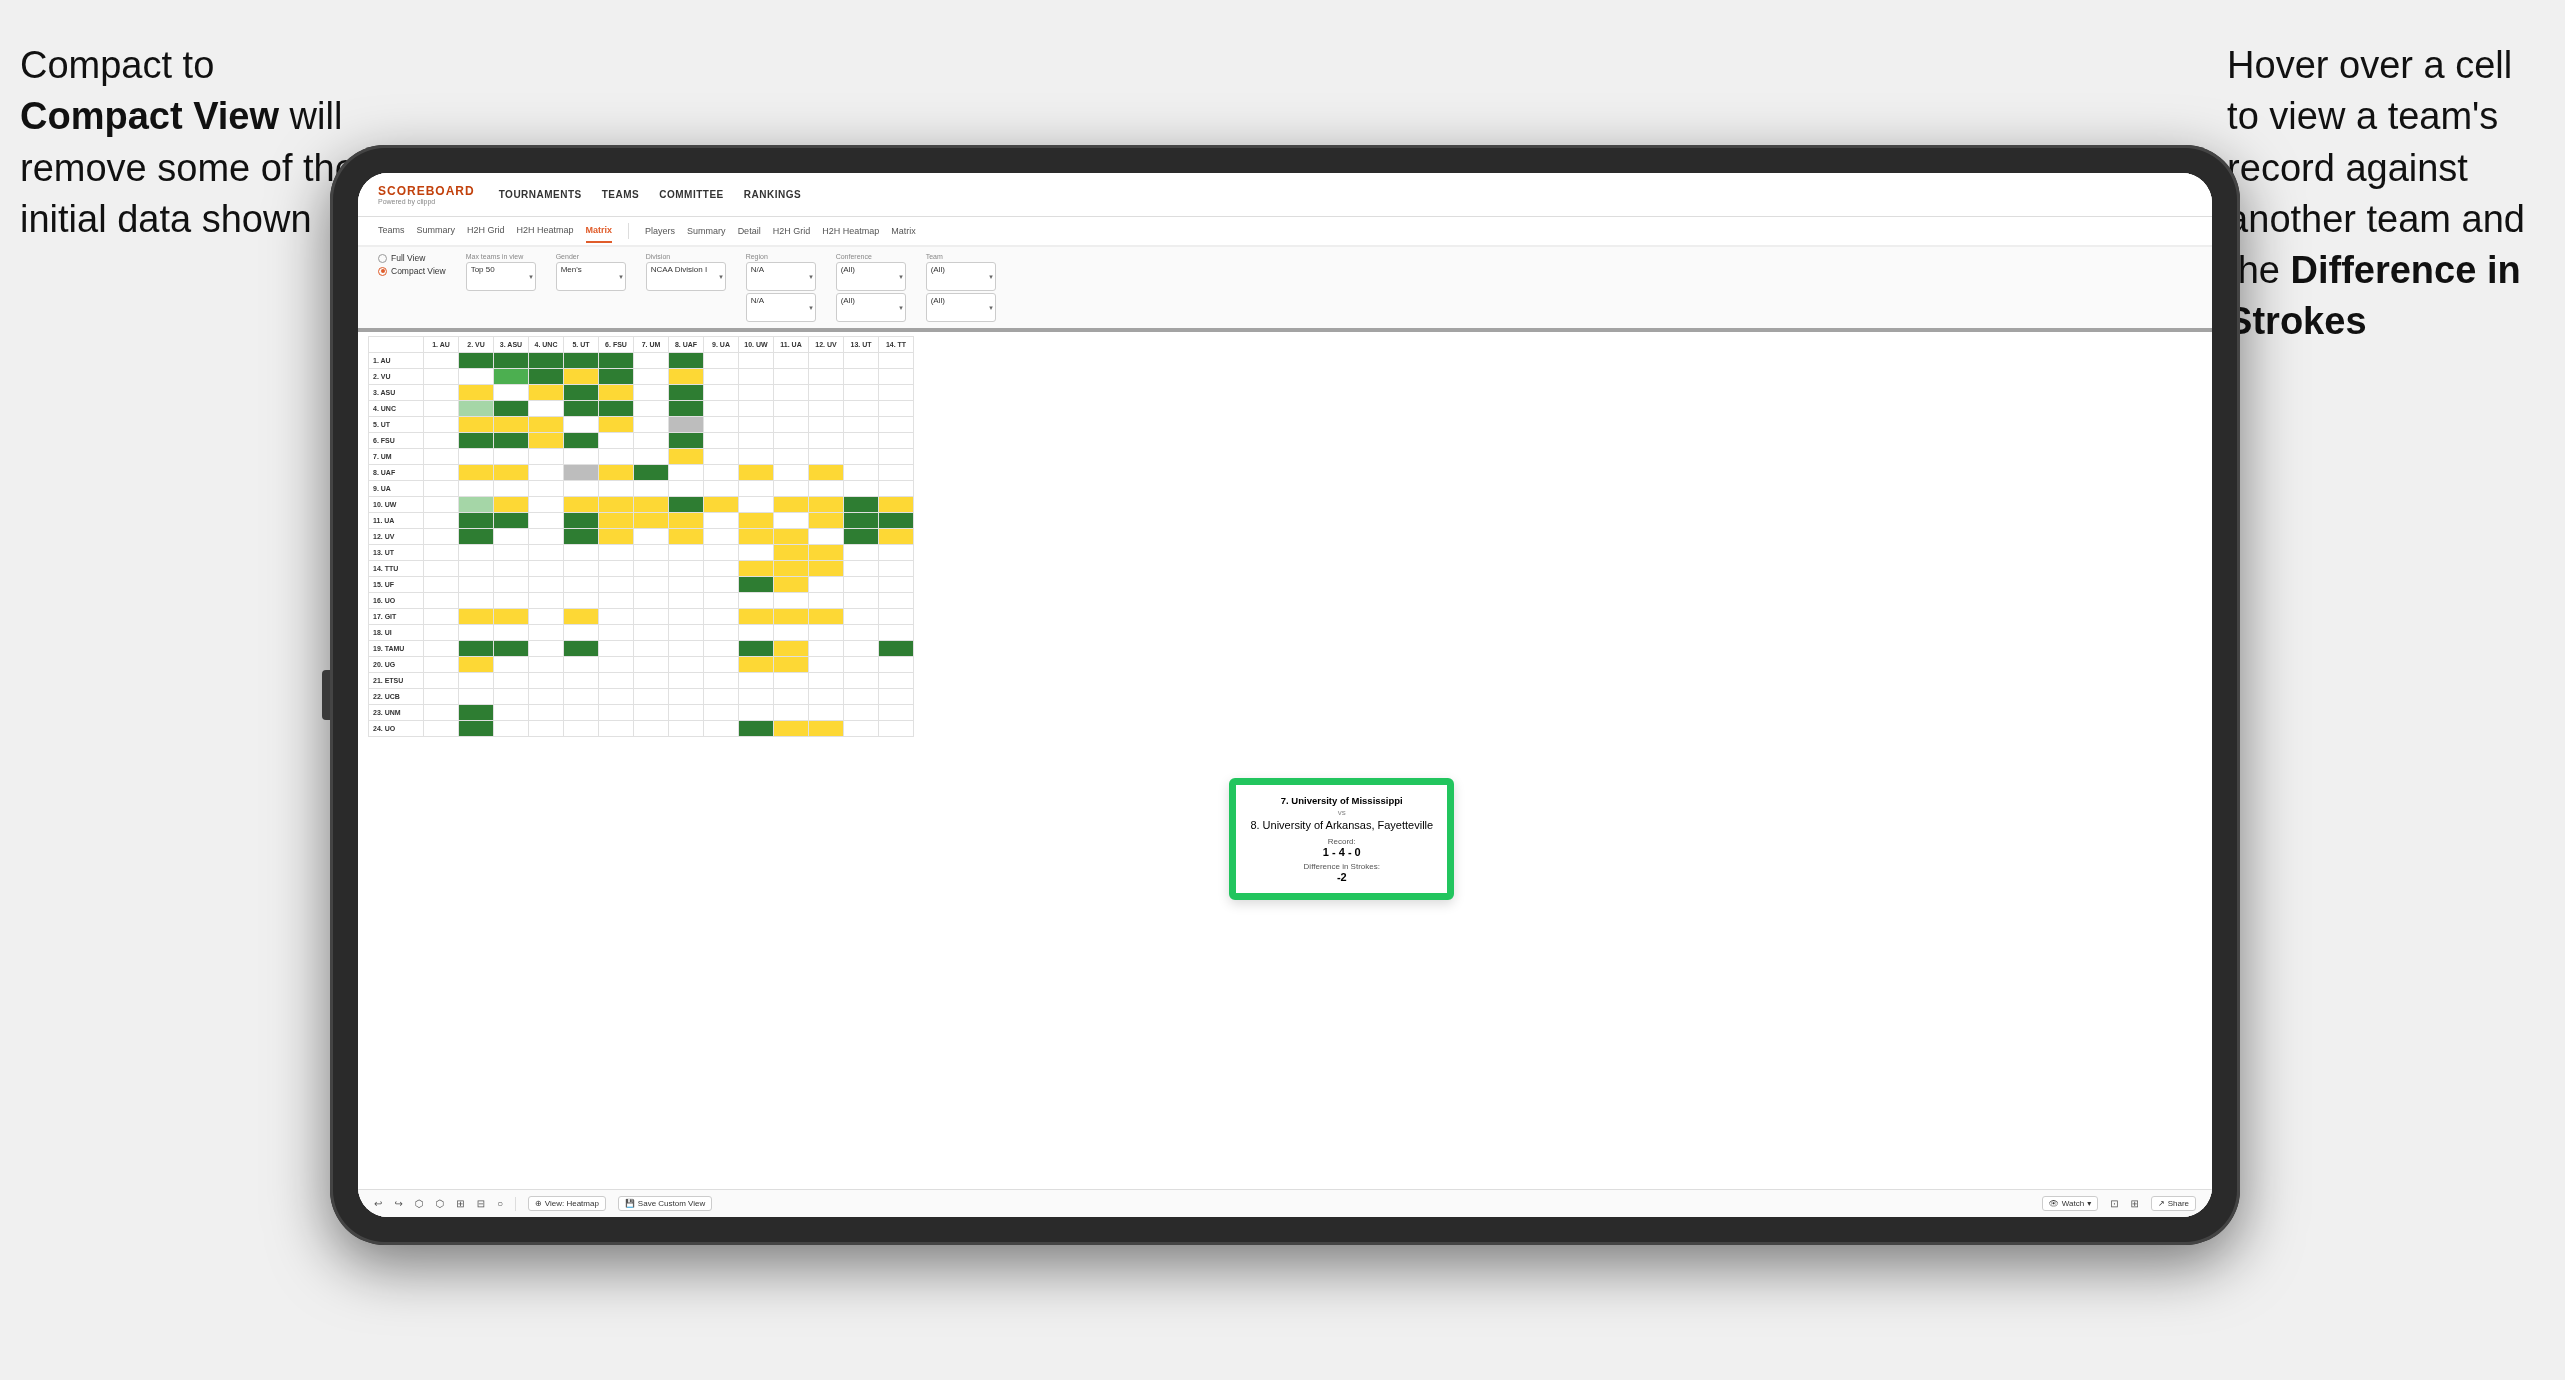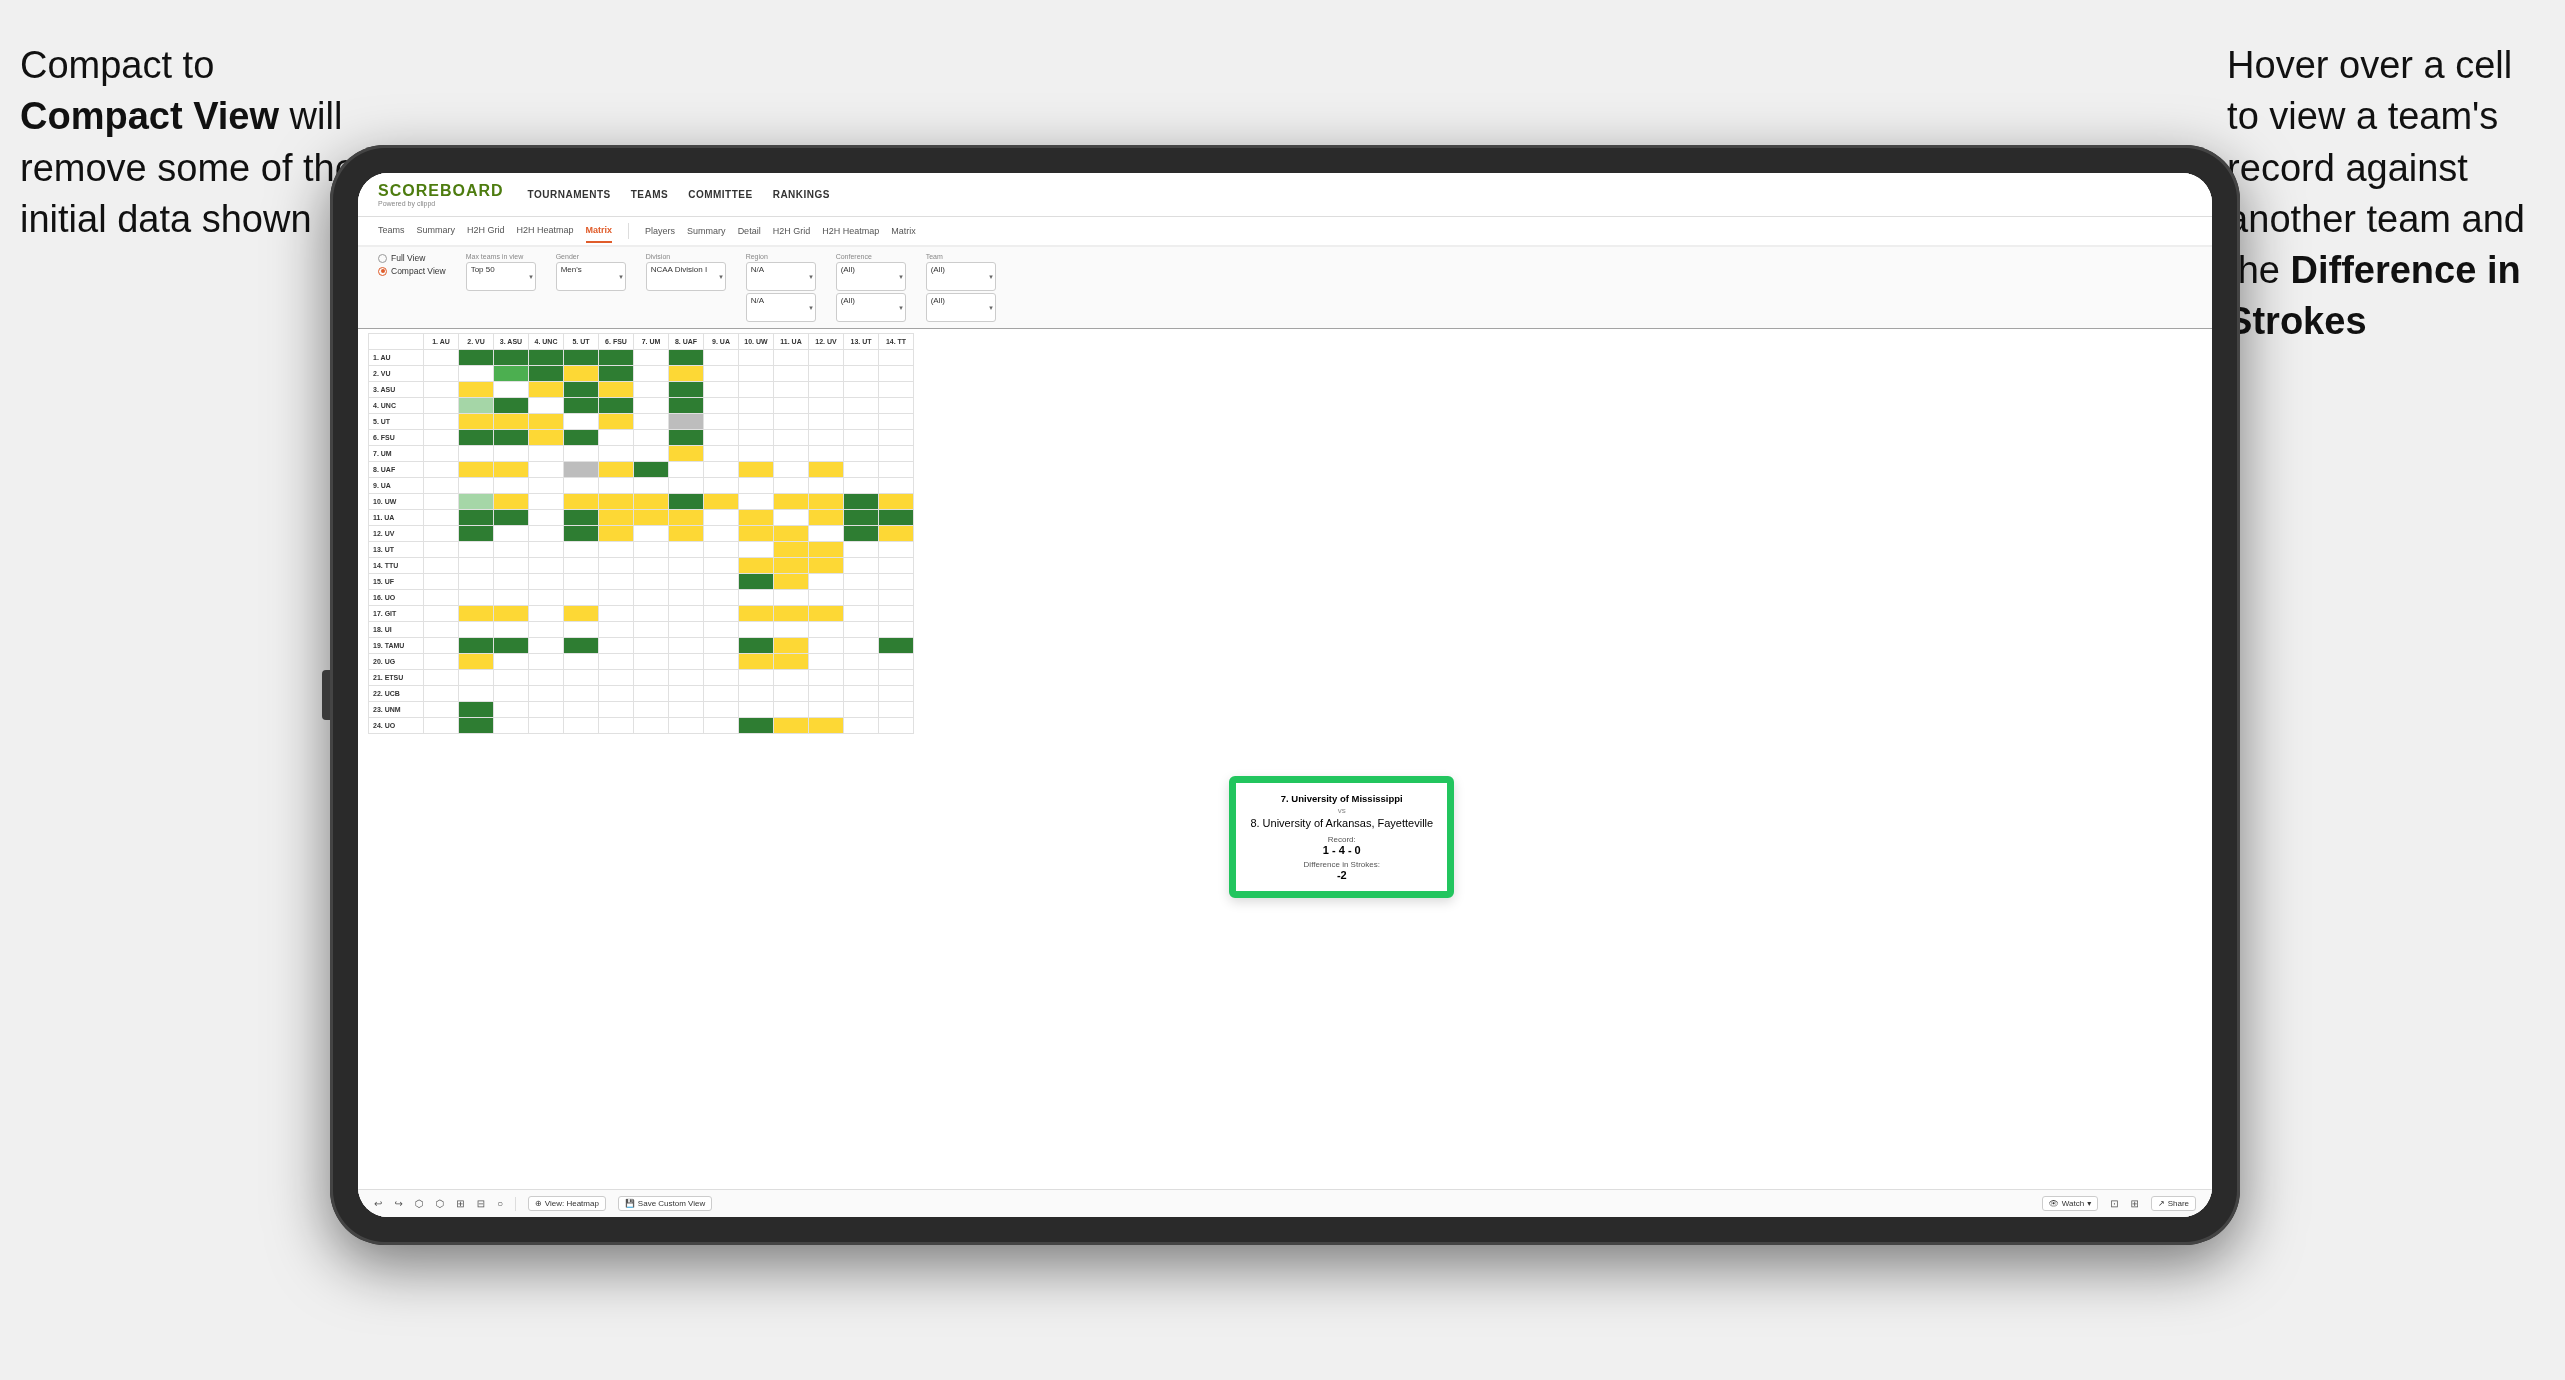--- a/index.html
+++ b/index.html
@@ -104,24 +104,24 @@
       border-bottom: 1px solid #ddd;
       background: #fff;
       min-height: 44px;
     }
     .nav-logo {
       display: flex;
       flex-direction: column;
       margin-right: 24px;
     }
     .nav-logo-title {
-      font-size: 16px;
+      font-size: 12px;
       font-weight: 800;
       letter-spacing: 1px;
-      color: #4d7c0f;
+      color: #c2410c;
     }
     .nav-logo-sub {
       font-size: 7px;
       color: #888;
     }
     .nav-links {
       display: flex;
       gap: 20px;
       flex: 1;
     }
@@ -165,21 +165,21 @@
       color: #e05c2a;
       border-bottom: 2px solid #e05c2a;
       font-weight: 600;
     }
 
     
     .controls-bar {
       display: flex;
       align-items: flex-start;
       padding: 6px 20px;
-      border-bottom: 1px solid #a3a3a3;
+      border-bottom: 4px solid #a3a3a3;
       background: #fafafa;
       gap: 20px;
       flex-wrap: wrap;
     }
     .radio-group {
       display: flex;
       flex-direction: column;
       gap: 3px;
     }
     .radio-item {

